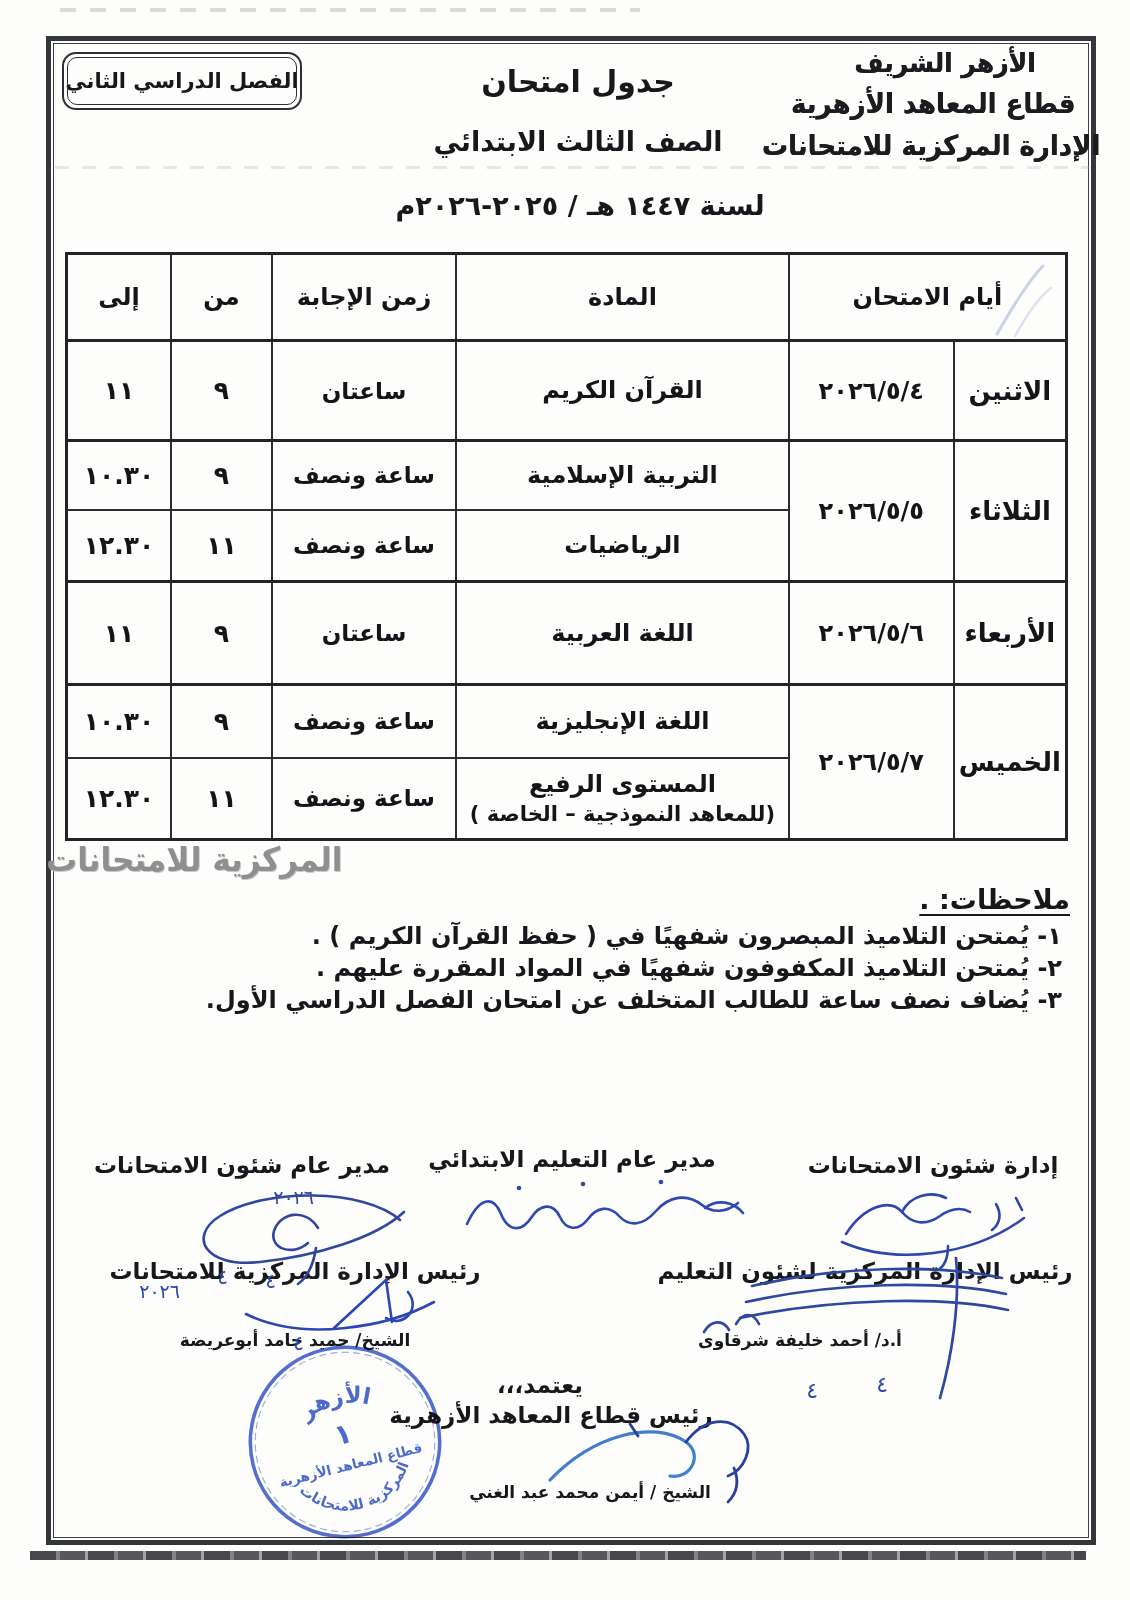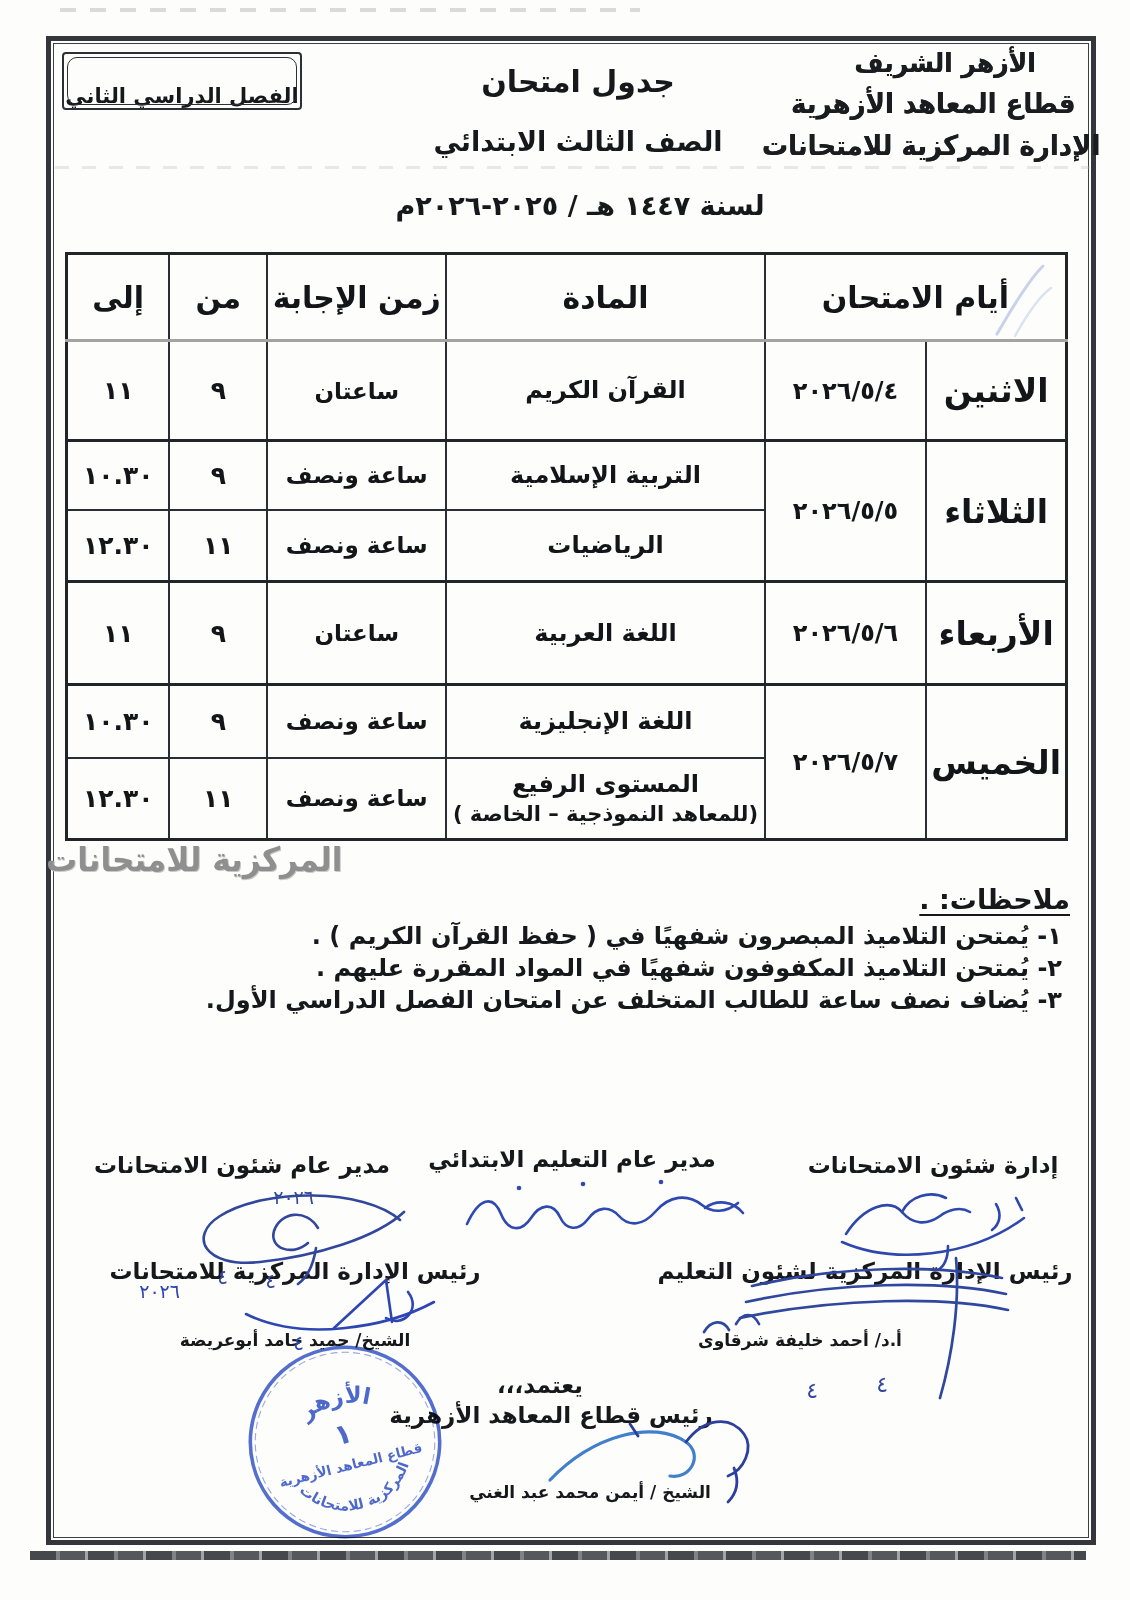--- a/index.html
+++ b/index.html
@@ -13,43 +13,43 @@
 
   
   .scan-top { position:absolute; left:60px; top:8px; width:580px; height:4px; opacity:.35;
     background:repeating-linear-gradient(90deg,#9a9a9a 0 16px, transparent 16px 30px); }
   .scan-mid { position:absolute; left:55px; top:166px; width:1035px; height:3px; opacity:.30;
     background:repeating-linear-gradient(90deg,#b5b5b5 0 14px, transparent 14px 27px); }
   .scan-bottom { position:absolute; left:30px; top:1551px; width:1056px; height:9px; opacity:.85;
     background:repeating-linear-gradient(90deg,#26282c 0 26px,#6b6d72 26px 30px,#393b40 30px 55px,#93959a 55px 58px); }
 
   .term-box { position:absolute; left:62px; top:52px; width:240px; height:58px; border:2.5px solid #2c2f34;
-    border-radius:4px; display:flex; align-items:flex-end; justify-content:center; }
+    border-radius:14px; display:flex; align-items:center; justify-content:center; }
   .term-box::before { content:""; position:absolute; inset:3px; border:1px solid #2c2f34; border-radius:10px; }
   .term-box span { font-size:21px; font-weight:bold; }
 
   .org-line { position:absolute; white-space:nowrap; font-weight:bold; transform:translateX(-50%) scaleY(1.06);
     color:#1b1c20; text-shadow:0.4px 0 0 #1b1c20; }
   .org-1 { left:945px; top:48px;  font-size:25px; }
   .org-2 { left:933px; top:88px;  font-size:26px; }
   .org-3 { left:931px; top:130px; font-size:26px; }
 
   .doc-title  { position:absolute; left:578px; top:64px;  transform:translateX(-50%); font-size:30px; font-weight:bold; white-space:nowrap; }
   .doc-grade  { position:absolute; left:578px; top:126px; transform:translateX(-50%); font-size:27px; font-weight:bold; white-space:nowrap; }
   .doc-year   { position:absolute; left:580px; top:190px; transform:translateX(-50%); font-size:27px; font-weight:bold; white-space:nowrap; }
 
   
   table.exam { position:absolute; left:65px; top:252px; width:1003px; border-collapse:collapse;
     border:3px solid #222428; direction:rtl; }
   table.exam td, table.exam th { border:2px solid #2b2d33; text-align:center; vertical-align:middle;
     font-weight:bold; color:#141519; padding:2px 4px; }
-  tr.hdr th { font-size:30px; border-bottom:3px solid #a3a3a3; }
+  tr.hdr th { font-size:24px; border-bottom:1px solid #a3a3a3; }
   tr.day-start td { border-top:3px solid #222428; }
   tr.subrow td { border-top:1.5px solid #5a5d63; }
-  td.day  { font-size:33px; }
+  td.day  { font-size:26px; }
   td.date { font-size:24px; }
   td.subj { font-size:24px; line-height:1.35; }
   td.subj .note2 { font-size:21px; }
   td.dur  { font-size:23px; }
   td.num  { font-size:25px; }
 
   .watermark { position:absolute; left:46px; top:841px; z-index:6; font-size:31px; font-weight:bold;
     color:#8f8f8f; white-space:nowrap; letter-spacing:1px; text-shadow:1px 1px 0 #c9c9c9; transform:scaleY(1.08); }
 
   .notes-heading { position:absolute; right:60px; top:884px; font-size:27px; font-weight:bold;

